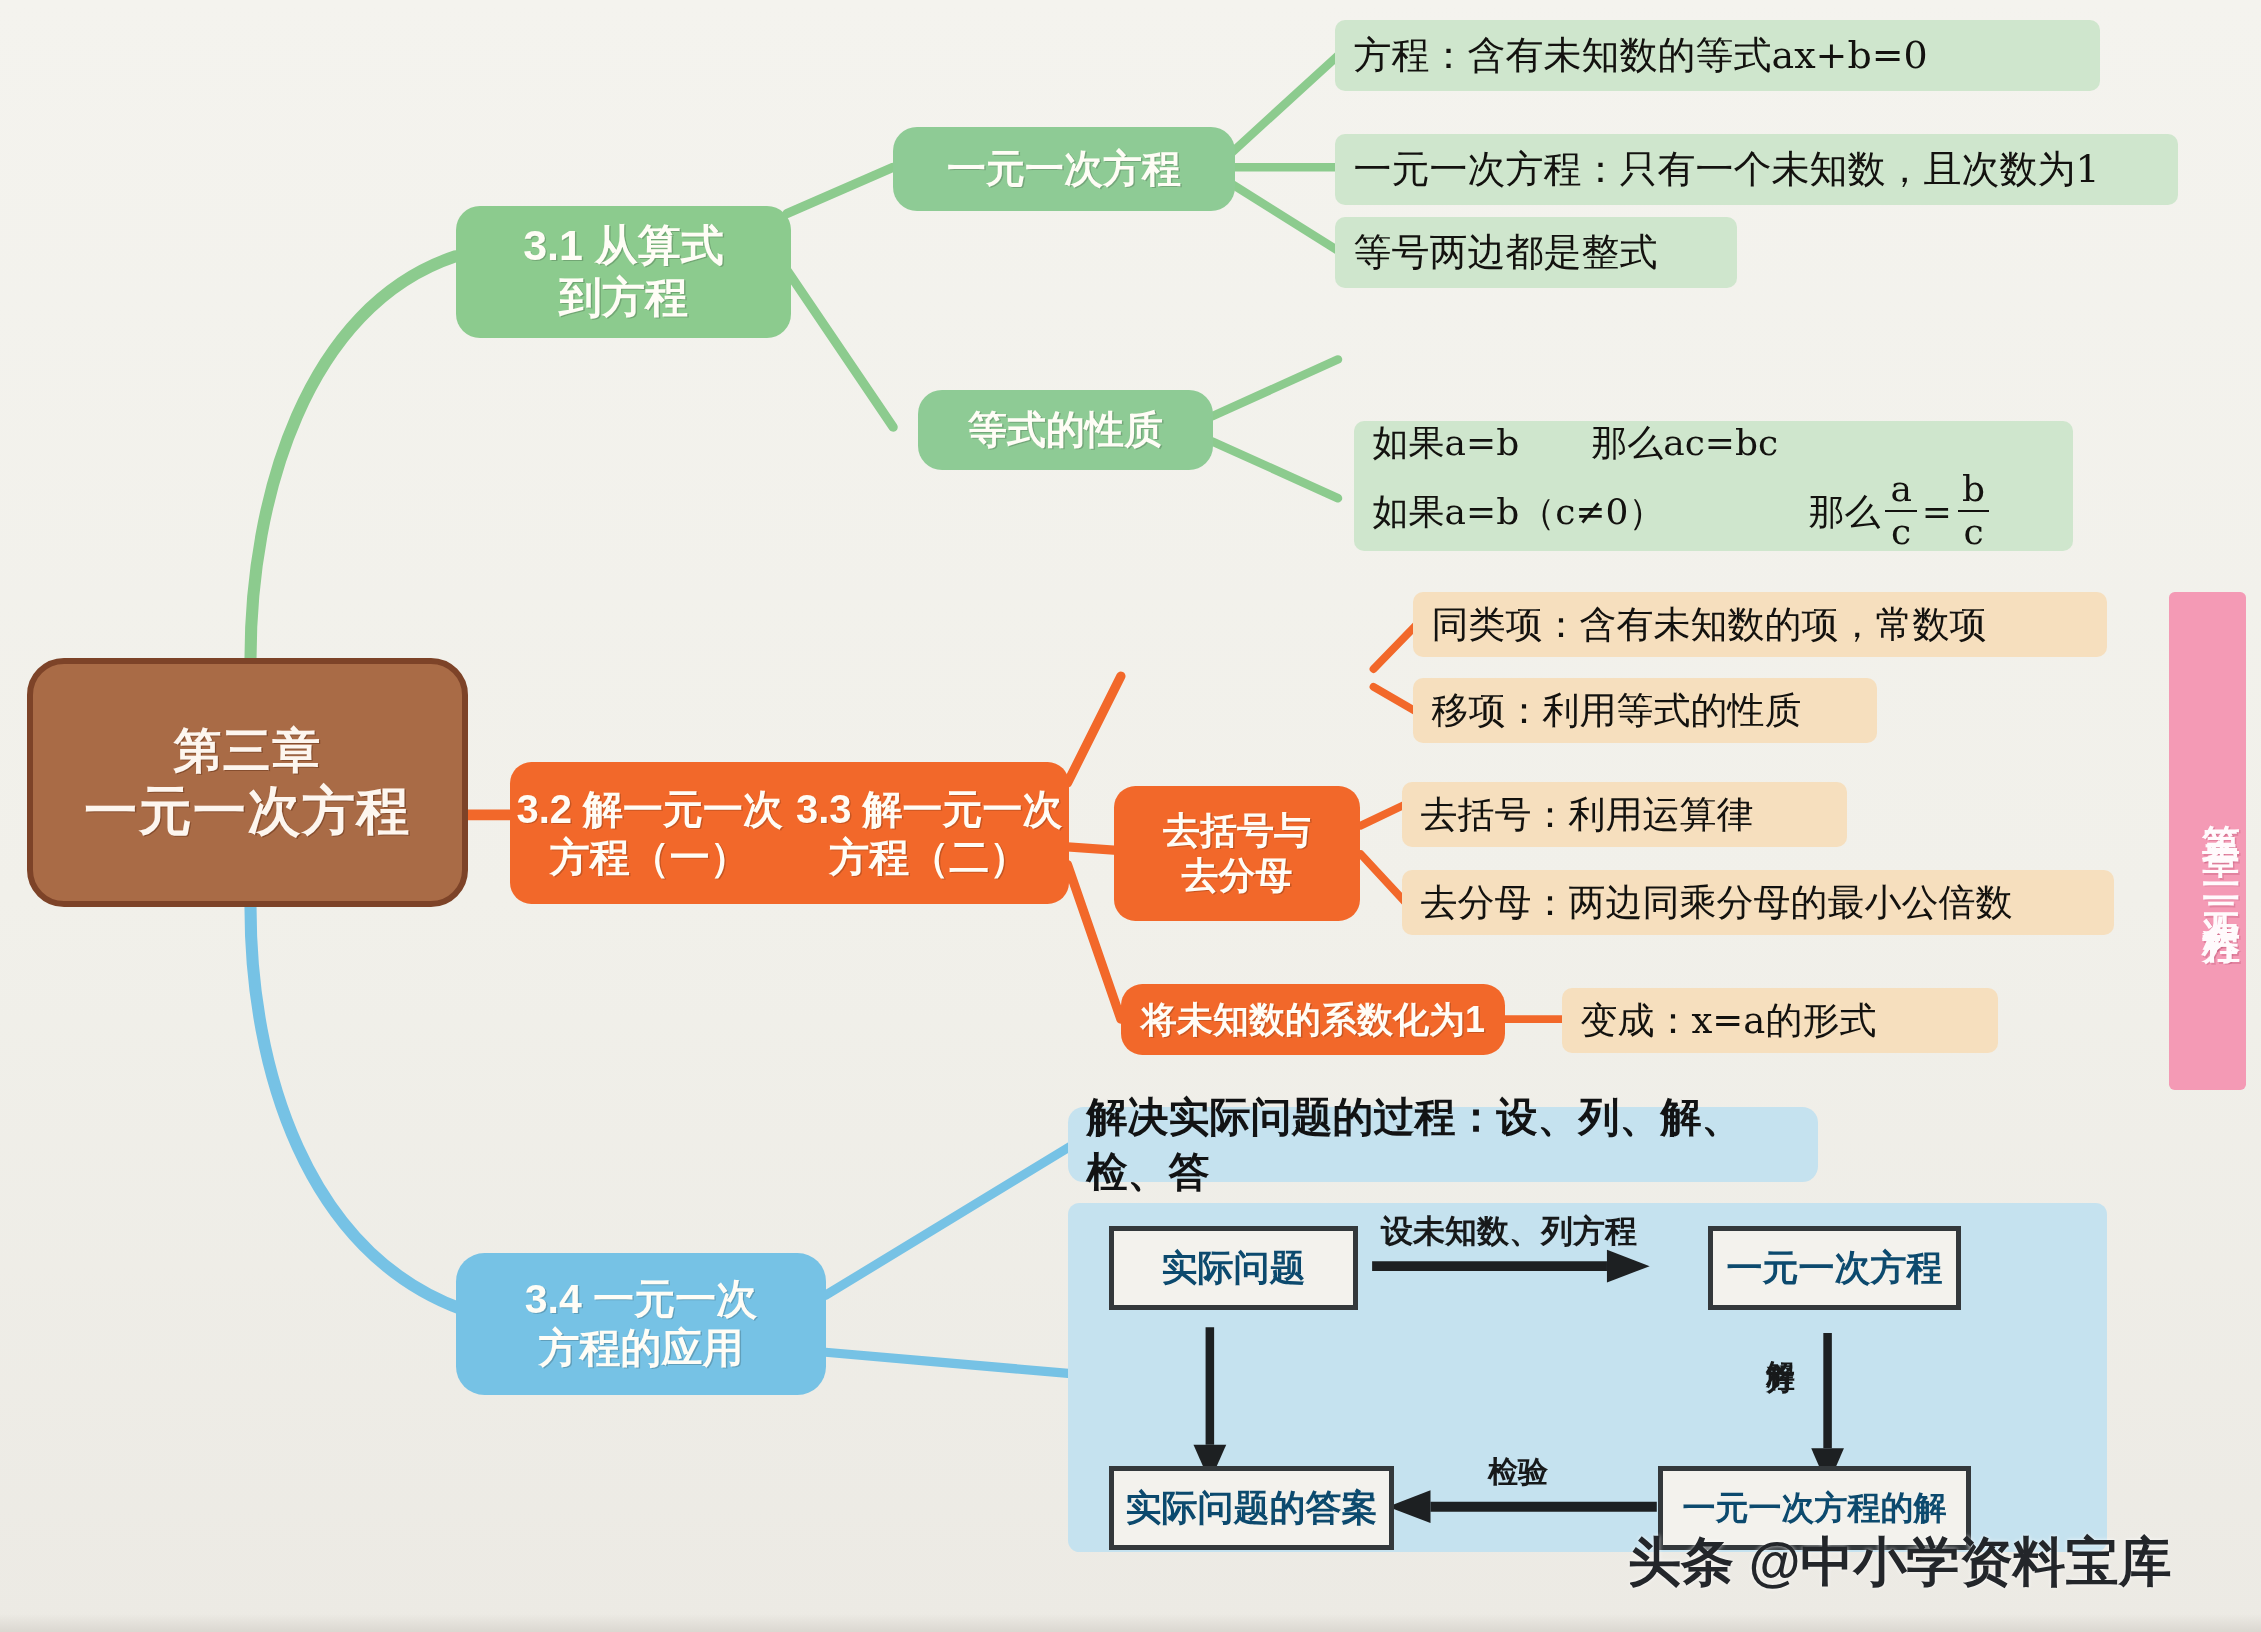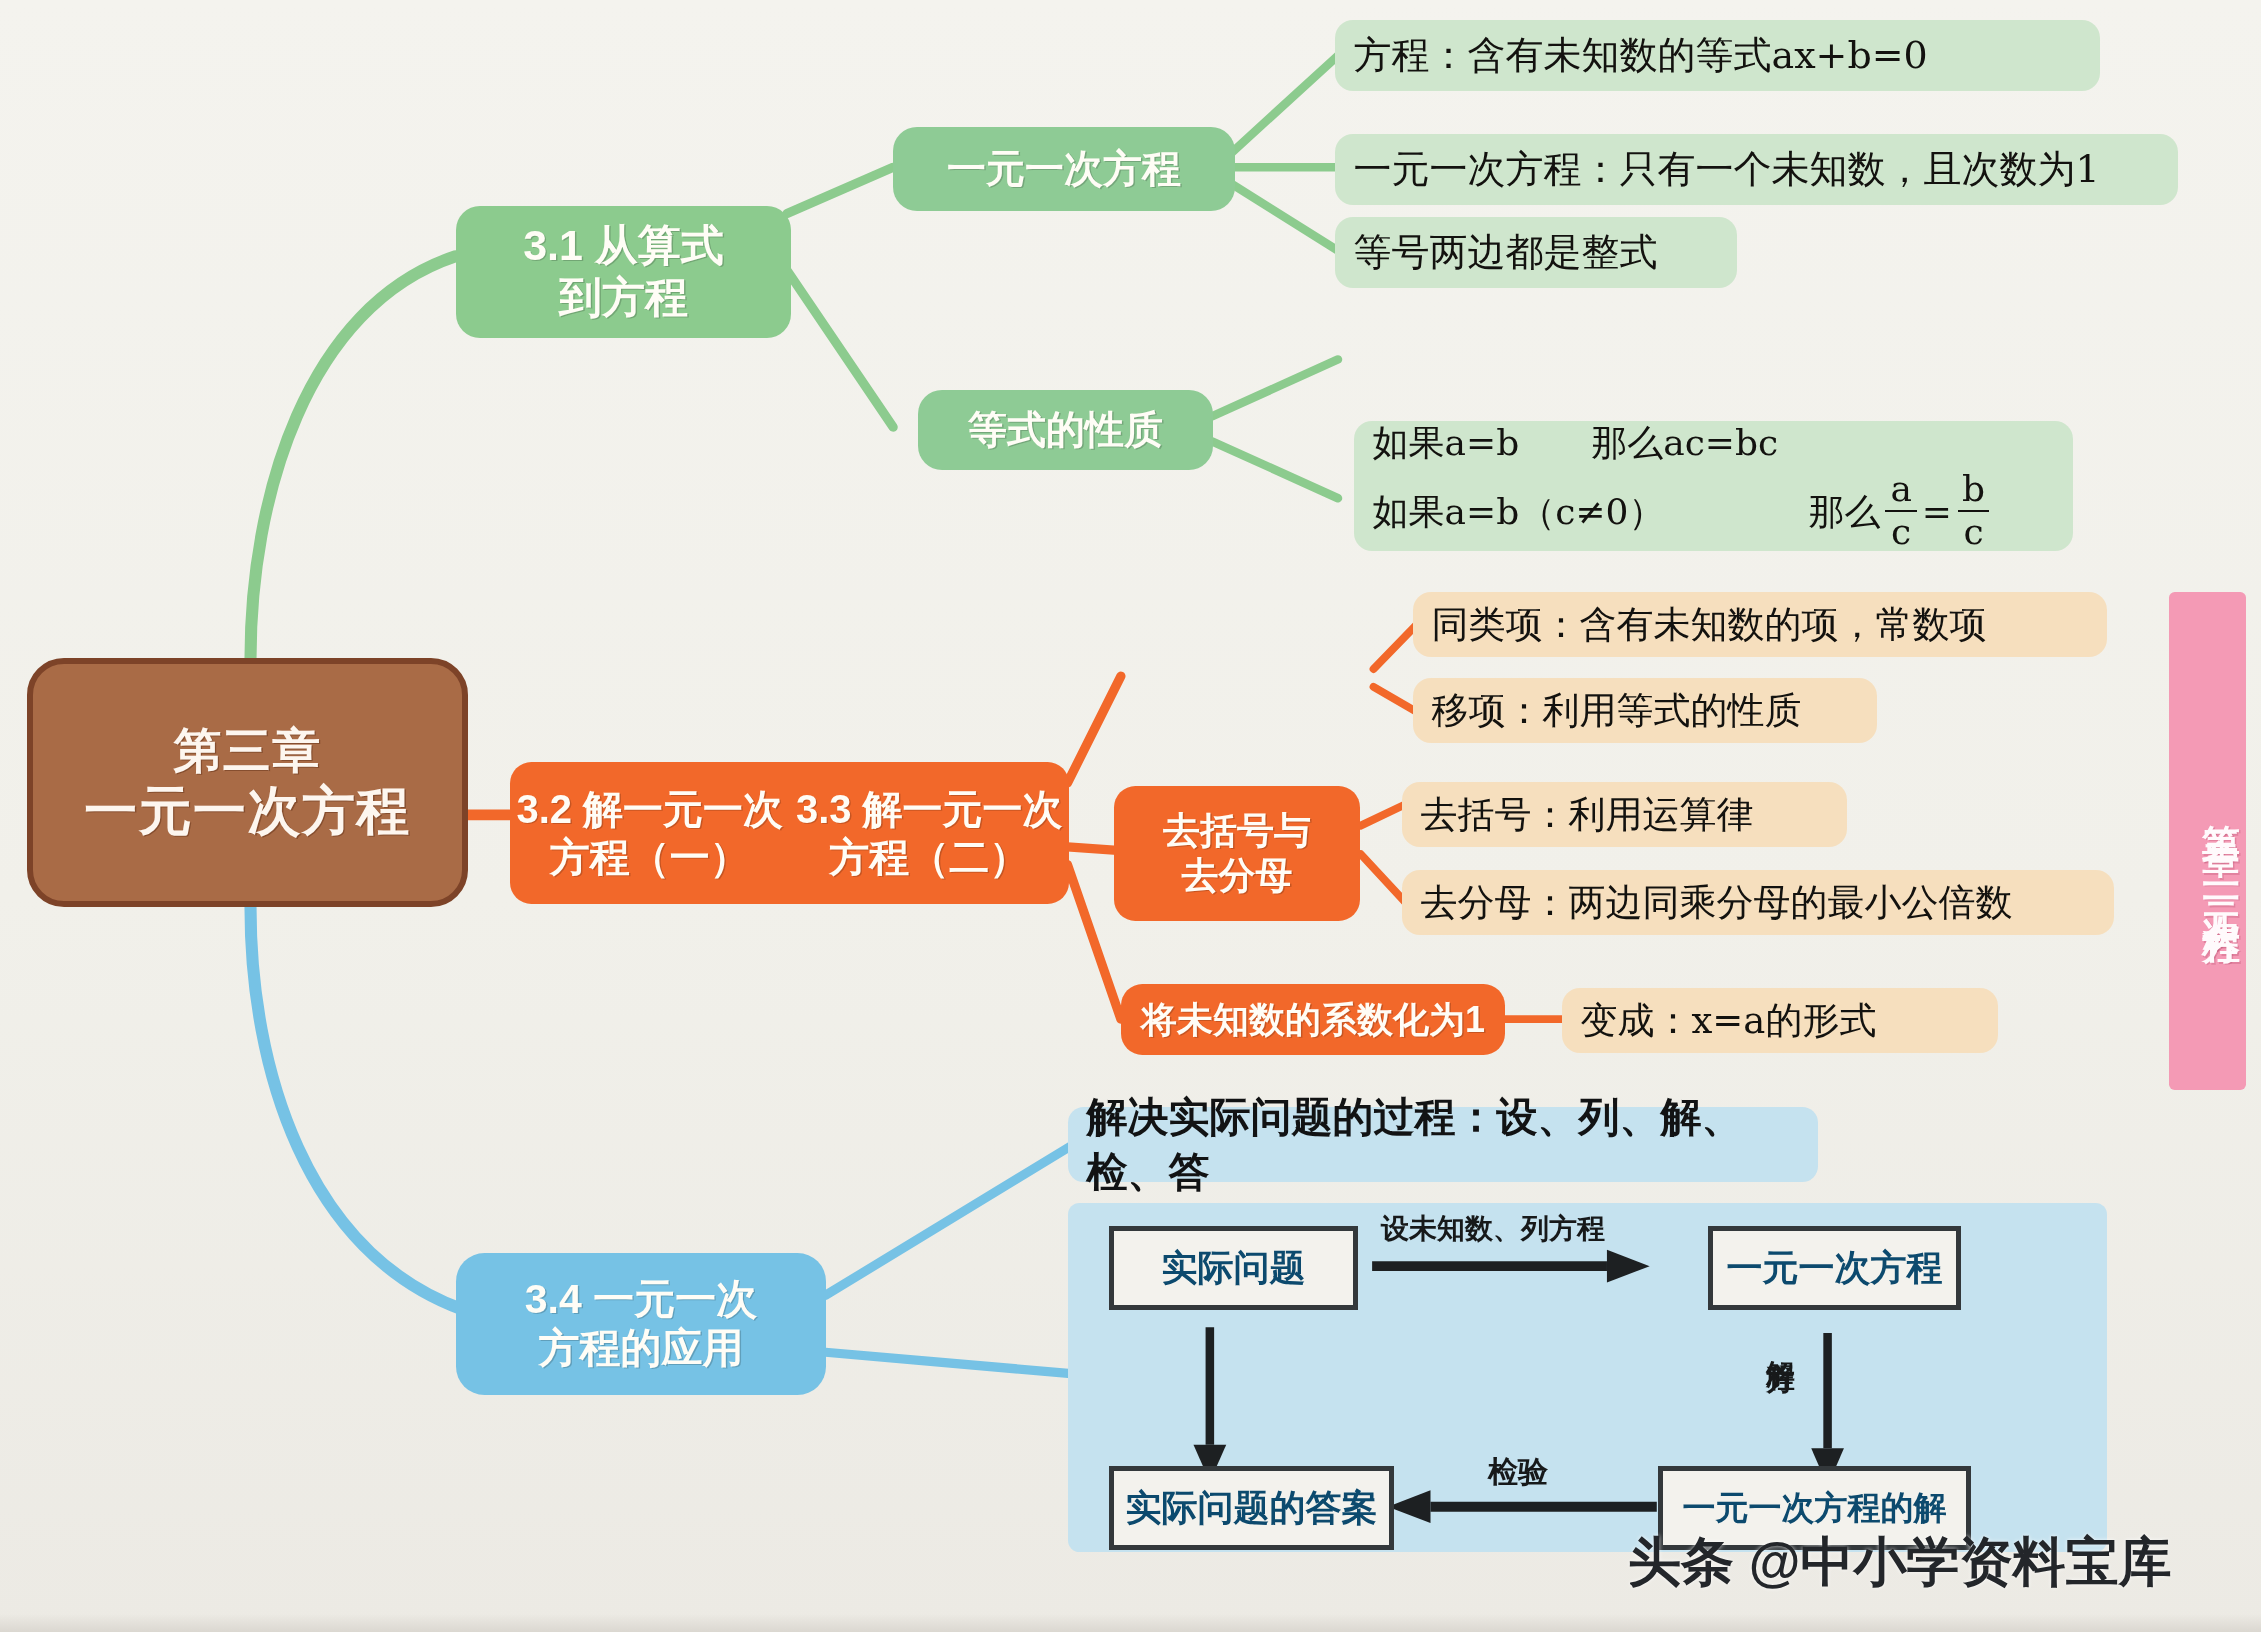--- a/index.html
+++ b/index.html
@@ -30,21 +30,21 @@
 
   
   .pill{border-radius:24px;color:#fffdf6;font-weight:bold;line-height:1.2;
         text-shadow:1.4px 1.4px 0 rgba(0,0,0,.18);}
   .pill.green{background:#8ccb8e;}
   .pill.green2{background:#8ecb95;}
   .pill.orange{background:#f2682a;border-radius:21.4px;}
   .pill.blue{background:#76c2e5;border-radius:28.5px;}
 
   
-  .chip{border-radius:18px;color:#13120f;line-height:1.28;
+  .chip{border-radius:10px;color:#13120f;line-height:1.28;
         display:flex;align-items:center;padding:0 18.5px;box-sizing:border-box;}
   .chip.green{background:#cfe6cd;}
   .chip.tan{background:#f6dfbe;}
 
   .frac{display:inline-flex;flex-direction:column;align-items:center;
         vertical-align:middle;line-height:1;margin:0 4.3px;position:relative;top:-1.4px;}
   .frac .num{padding:0 5.7px 2.8px;}
   .frac .den{padding:2.8px 5.7px 0;border-top:2.8px solid #13120f;}
 
   
@@ -222,21 +222,21 @@
   <div class="fbox" style="left:1708px;top:1226px;width:253px;height:84px;font-size:36px;">
     <span>一元一次方程</span>
   </div>
   <div class="fbox" style="left:1109px;top:1466px;width:285px;height:84px;font-size:36px;">
     <span>实际问题的答案</span>
   </div>
   <div class="fbox" style="left:1658px;top:1466px;width:313px;height:84px;font-size:33px;">
     <span>一元一次方程的解</span>
   </div>
 
-  <div class="flabel" style="left:1381px;top:1210px;font-size:28px;">
+  <div class="flabel" style="left:1381px;top:1210px;font-size:32px;">
     <span>设未知数、列方程</span>
   </div>
   <div class="vlabel" style="left:1765px;top:1338px;font-size:28.5px;height:121px;">
     <span>解方程</span>
   </div>
   <div class="flabel" style="left:1488px;top:1452px;font-size:30px;">
     <span>检验</span>
   </div>
 
   <div class="sidetab" style="left:2169px;top:592px;width:77px;height:498px;font-size:38px;">

